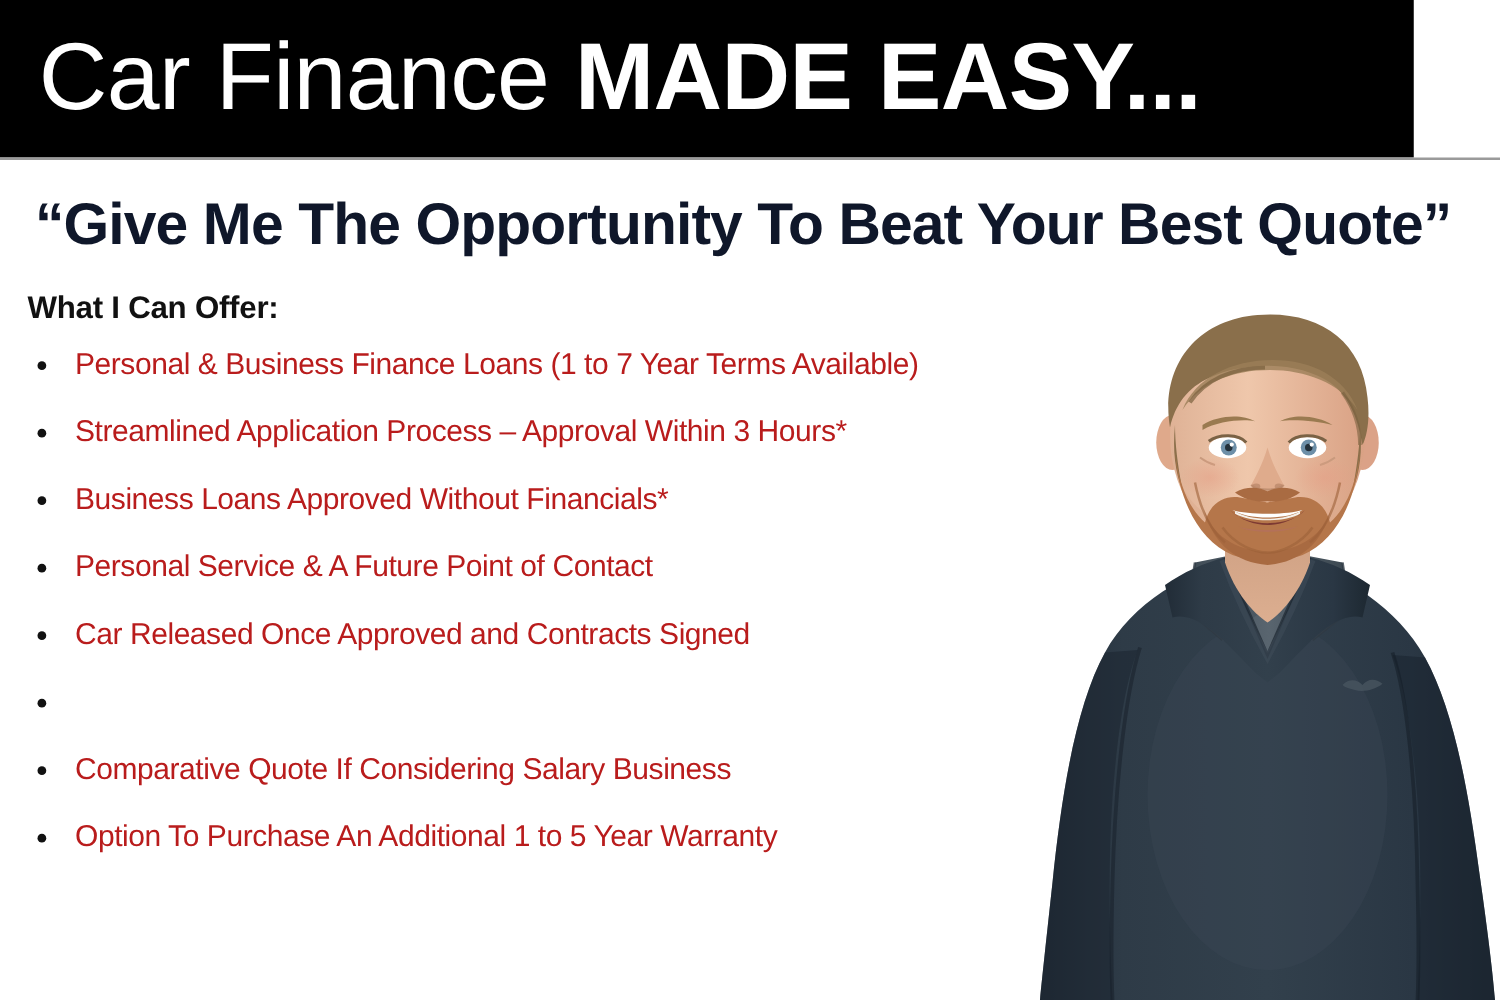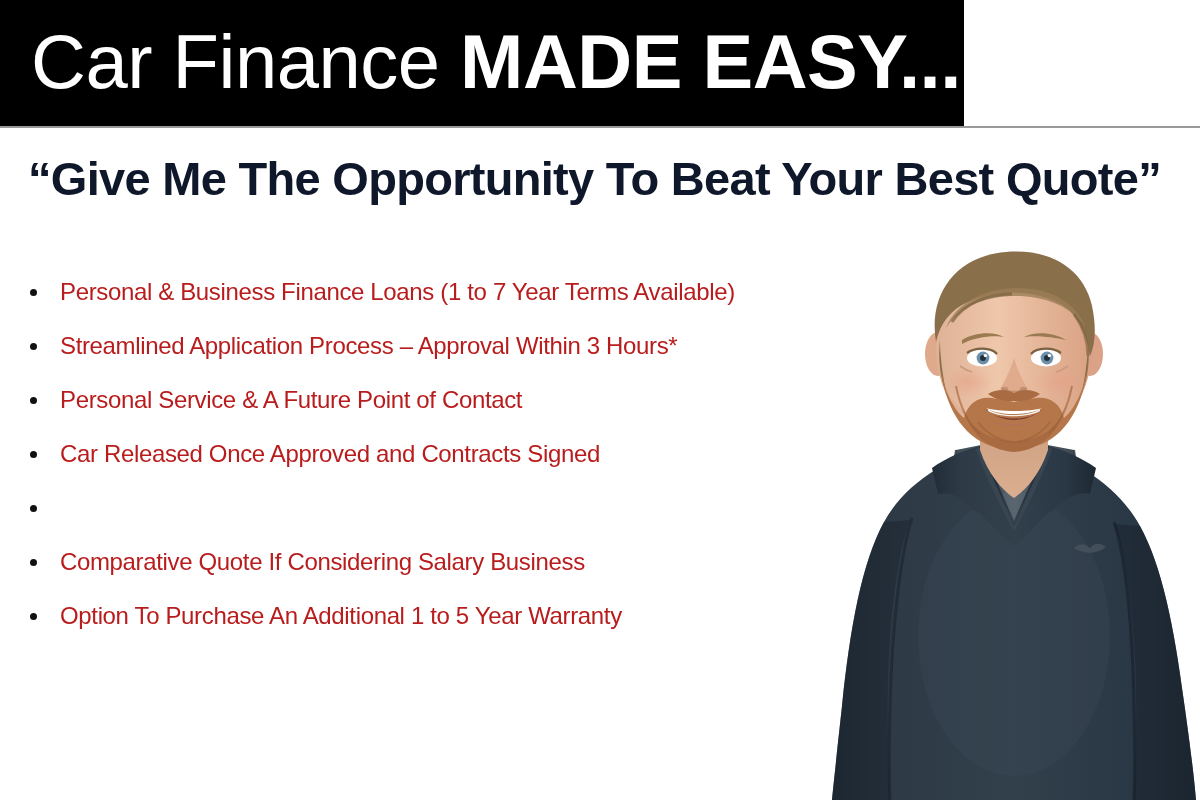--- a/index.html
+++ b/index.html
@@ -16,21 +16,21 @@
     height: 800px;
     background: #ffffff;
     overflow: hidden;
   }
 
   
   #header-band {
     position: absolute;
     left: 0;
     top: 0;
-    width: 964px;
+    width: 1131px;
     height: 126px;
     background: #000000;
     overflow: hidden;
   }
   #header-title {
     position: absolute;
     left: 31px;
     top: 17px;
     white-space: nowrap;
     color: #ffffff;
@@ -138,24 +138,26 @@
 
 <div id="poster">
 
   <div id="header-band">
     <div id="header-title"><span class="light">Car Finance </span><span class="bold">MADE EASY...</span></div>
   </div>
   <div id="header-rule"></div>
 
   <div id="headline">“Give Me The Opportunity To Beat Your Best Quote”</div>
 
+  <div id="offer-heading">What I Can Offer:</div>
 
   <ul id="bullet-list">
     <li><span class="dot"></span><span>Personal &amp; Business Finance Loans (1 to 7 Year Terms Available)</span></li>
     <li><span class="dot"></span><span>Streamlined Application Process – Approval Within 3 Hours*</span></li>
+    <li><span class="dot"></span><span>Business Loans Approved Without Financials*</span></li>
     <li><span class="dot"></span><span>Personal Service &amp; A Future Point of Contact</span></li>
     <li><span class="dot"></span><span>Car Released Once Approved and Contracts Signed</span></li>
     <li><span class="dot"></span></li>
     <li><span class="dot"></span><span>Comparative Quote If Considering Salary Business</span></li>
     <li><span class="dot"></span><span>Option To Purchase An Additional 1 to 5 Year Warranty</span></li>
   </ul>
 
 
   <div id="portrait">
     <svg viewBox="0 0 372 564" xmlns="http://www.w3.org/2000/svg" aria-hidden="true">

